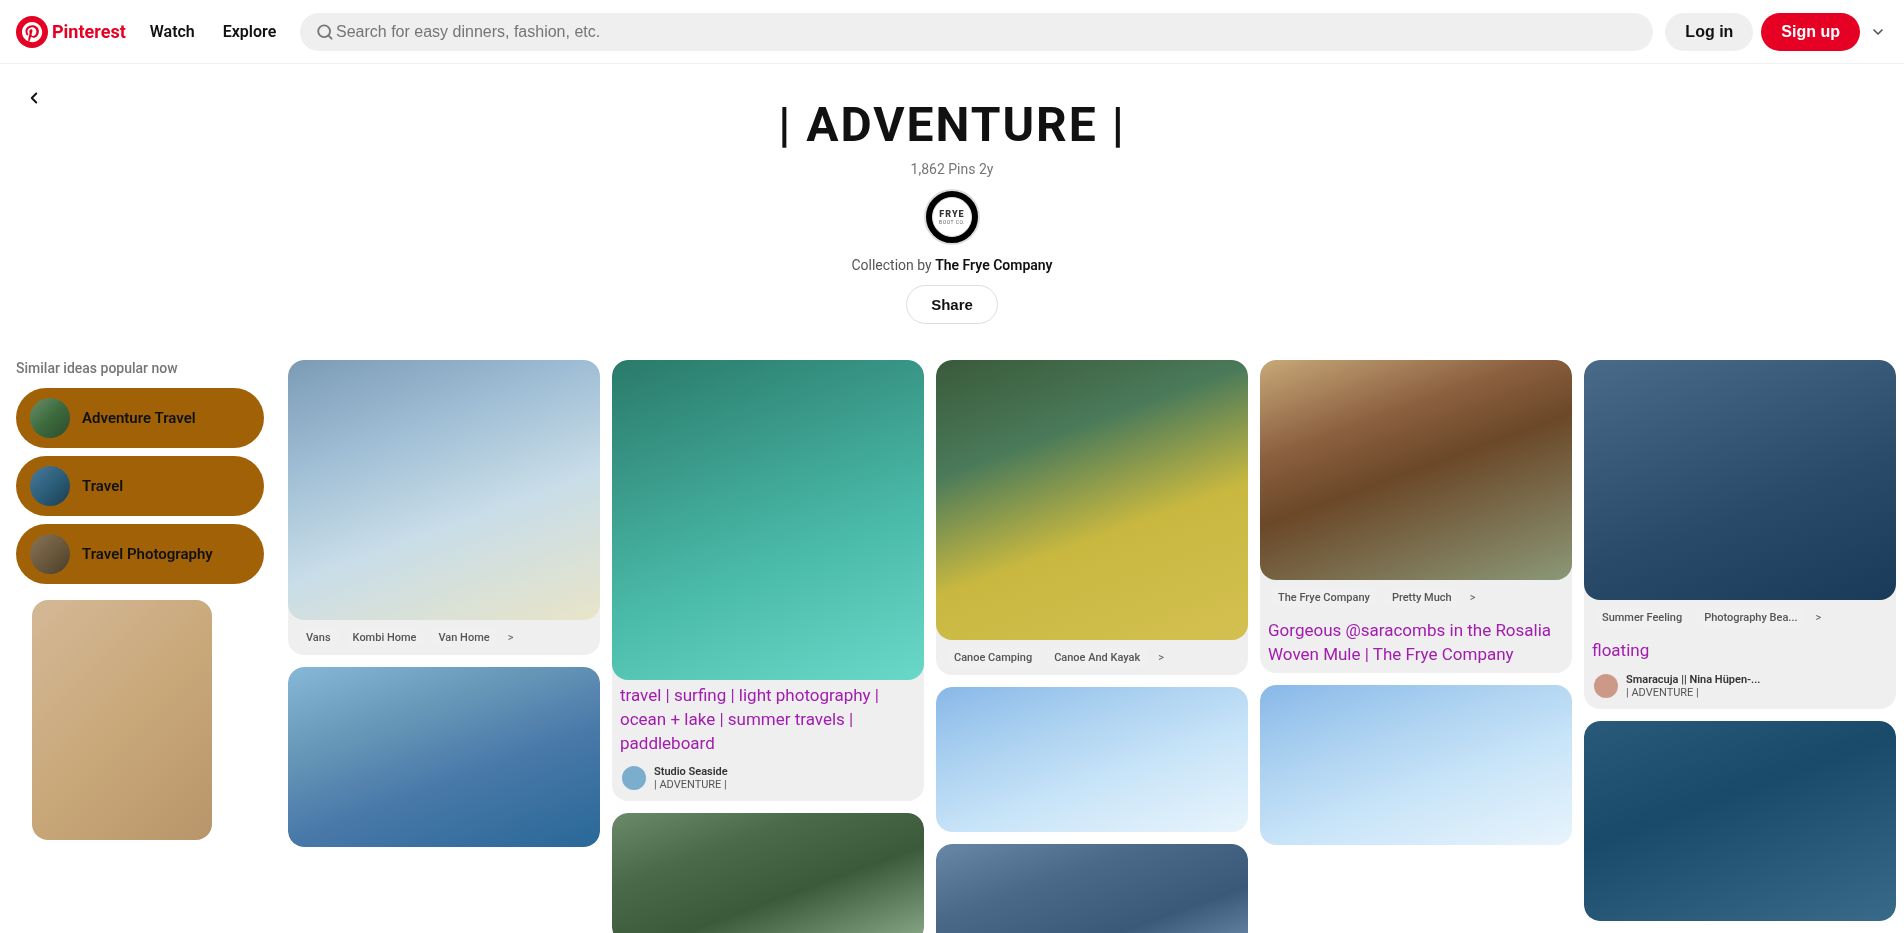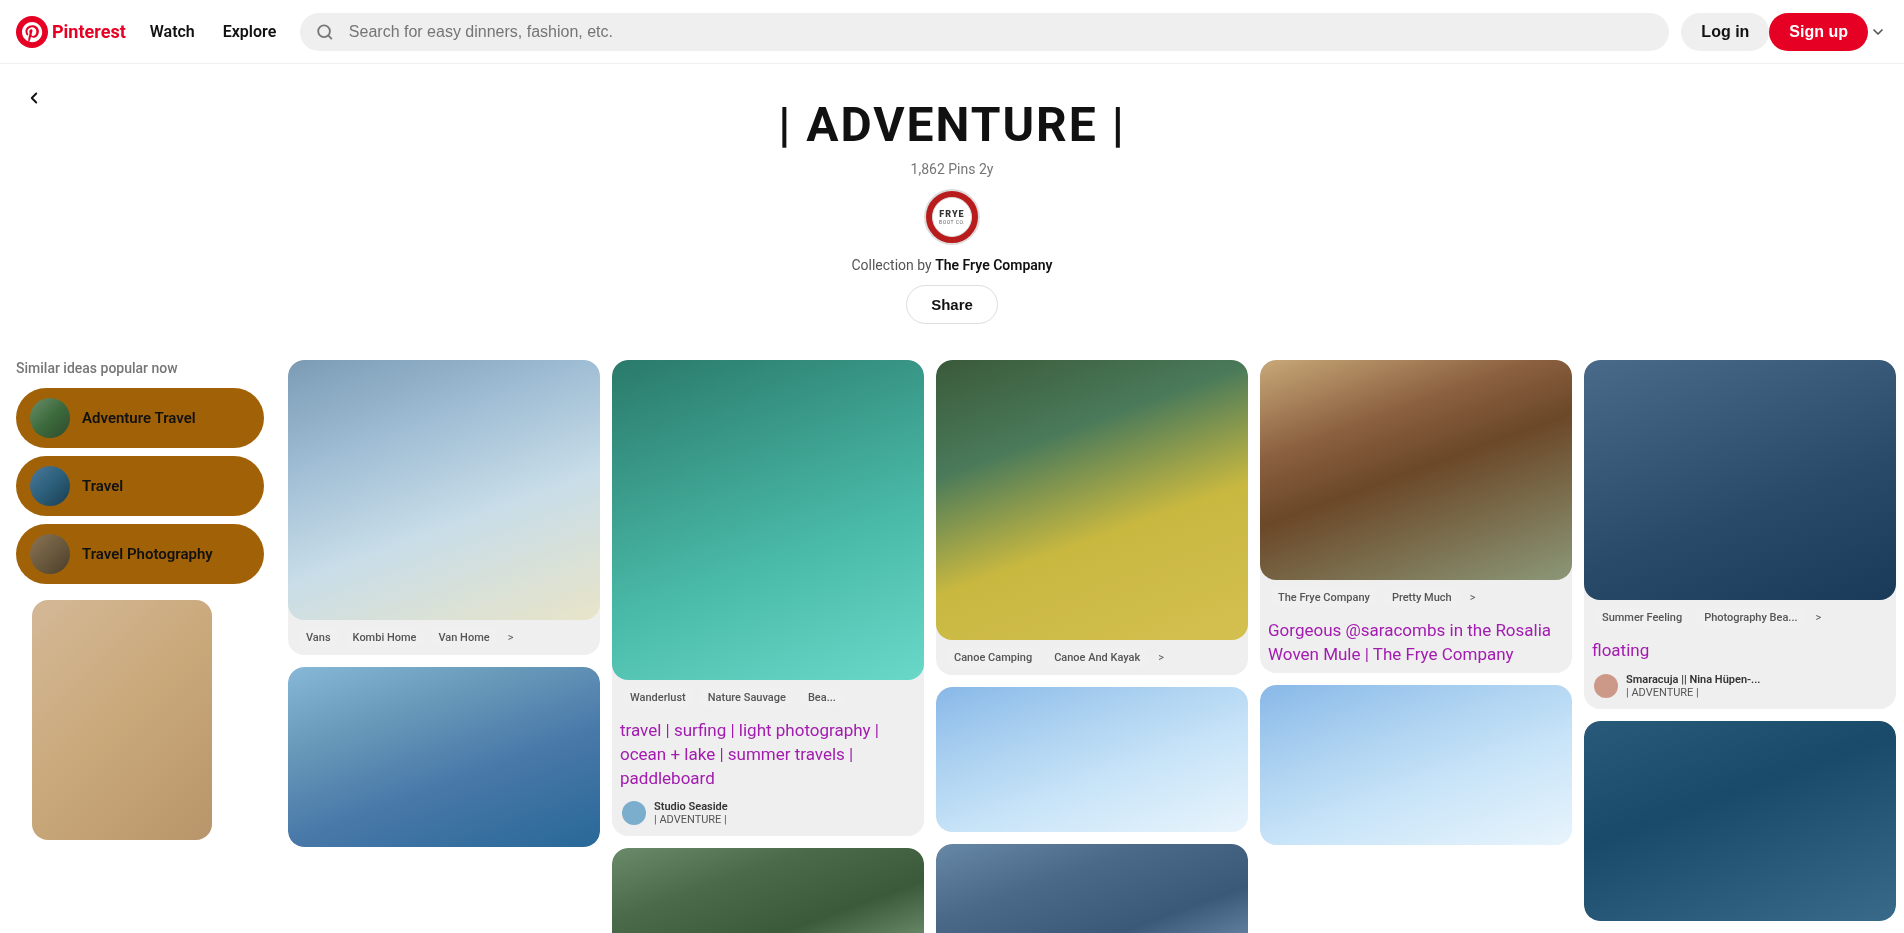--- a/index.html
+++ b/index.html
@@ -42,33 +42,34 @@
       border-radius: 24px;
       text-decoration: none;
     }
     .search-bar {
       flex: 1;
       display: flex;
       align-items: center;
       background: #efefef;
       border-radius: 24px;
       padding: 10px 16px;
-      gap: 15px;
+      gap: 2px;
     }
     .search-bar input {
       border: none;
       background: transparent;
       outline: none;
       font-size: 16px;
       width: 100%;
       color: #555;
     }
     .header-actions {
       display: flex;
       align-items: center;
+      gap: 8px;
     }
     .btn-login {
       padding: 10px 20px;
       border-radius: 24px;
       border: none;
       background: #efefef;
       font-size: 16px;
       font-weight: 600;
       cursor: pointer;
       color: #111;
@@ -127,21 +128,21 @@
     }
     .board-avatar {
       width: 56px;
       height: 56px;
       border-radius: 50%;
       border: 2px solid #ddd;
       margin: 12px auto;
       display: flex;
       align-items: center;
       justify-content: center;
-      background: #b91c1c;
+      background: #000000;
       overflow: hidden;
       text-align: center;
     }
     .collection-by {
       font-size: 14px;
       color: #555;
       margin-top: 4px;
     }
     .collection-by a {
       color: #111;
@@ -437,25 +438,20 @@
           </div>
         </div>
         <div class="pin-card">
           <div class="img-block pin-img-iceberg" style="min-height:180px;"></div>
         </div>
       </div>
 
       <div class="pin-col">
         <div class="pin-card">
           <div class="img-block pin-img-water" style="min-height:320px;"></div>
-          <div class="pin-card-tags-row">
-            <span class="pin-tag">Wanderlust</span>
-            <span class="pin-tag">Nature Sauvage</span>
-            <span class="pin-tag">Bea...</span>
-          </div>
           <div class="pin-description">travel | surfing | light photography | ocean + lake | summer travels | paddleboard</div>
           <div class="pin-user">
             <div class="pin-user-avatar" style="background:#7aaecc;"></div>
             <div>
               <div class="pin-user-name">Studio Seaside</div>
               <div class="pin-user-info">| ADVENTURE |</div>
             </div>
           </div>
         </div>
         <div class="pin-card">

